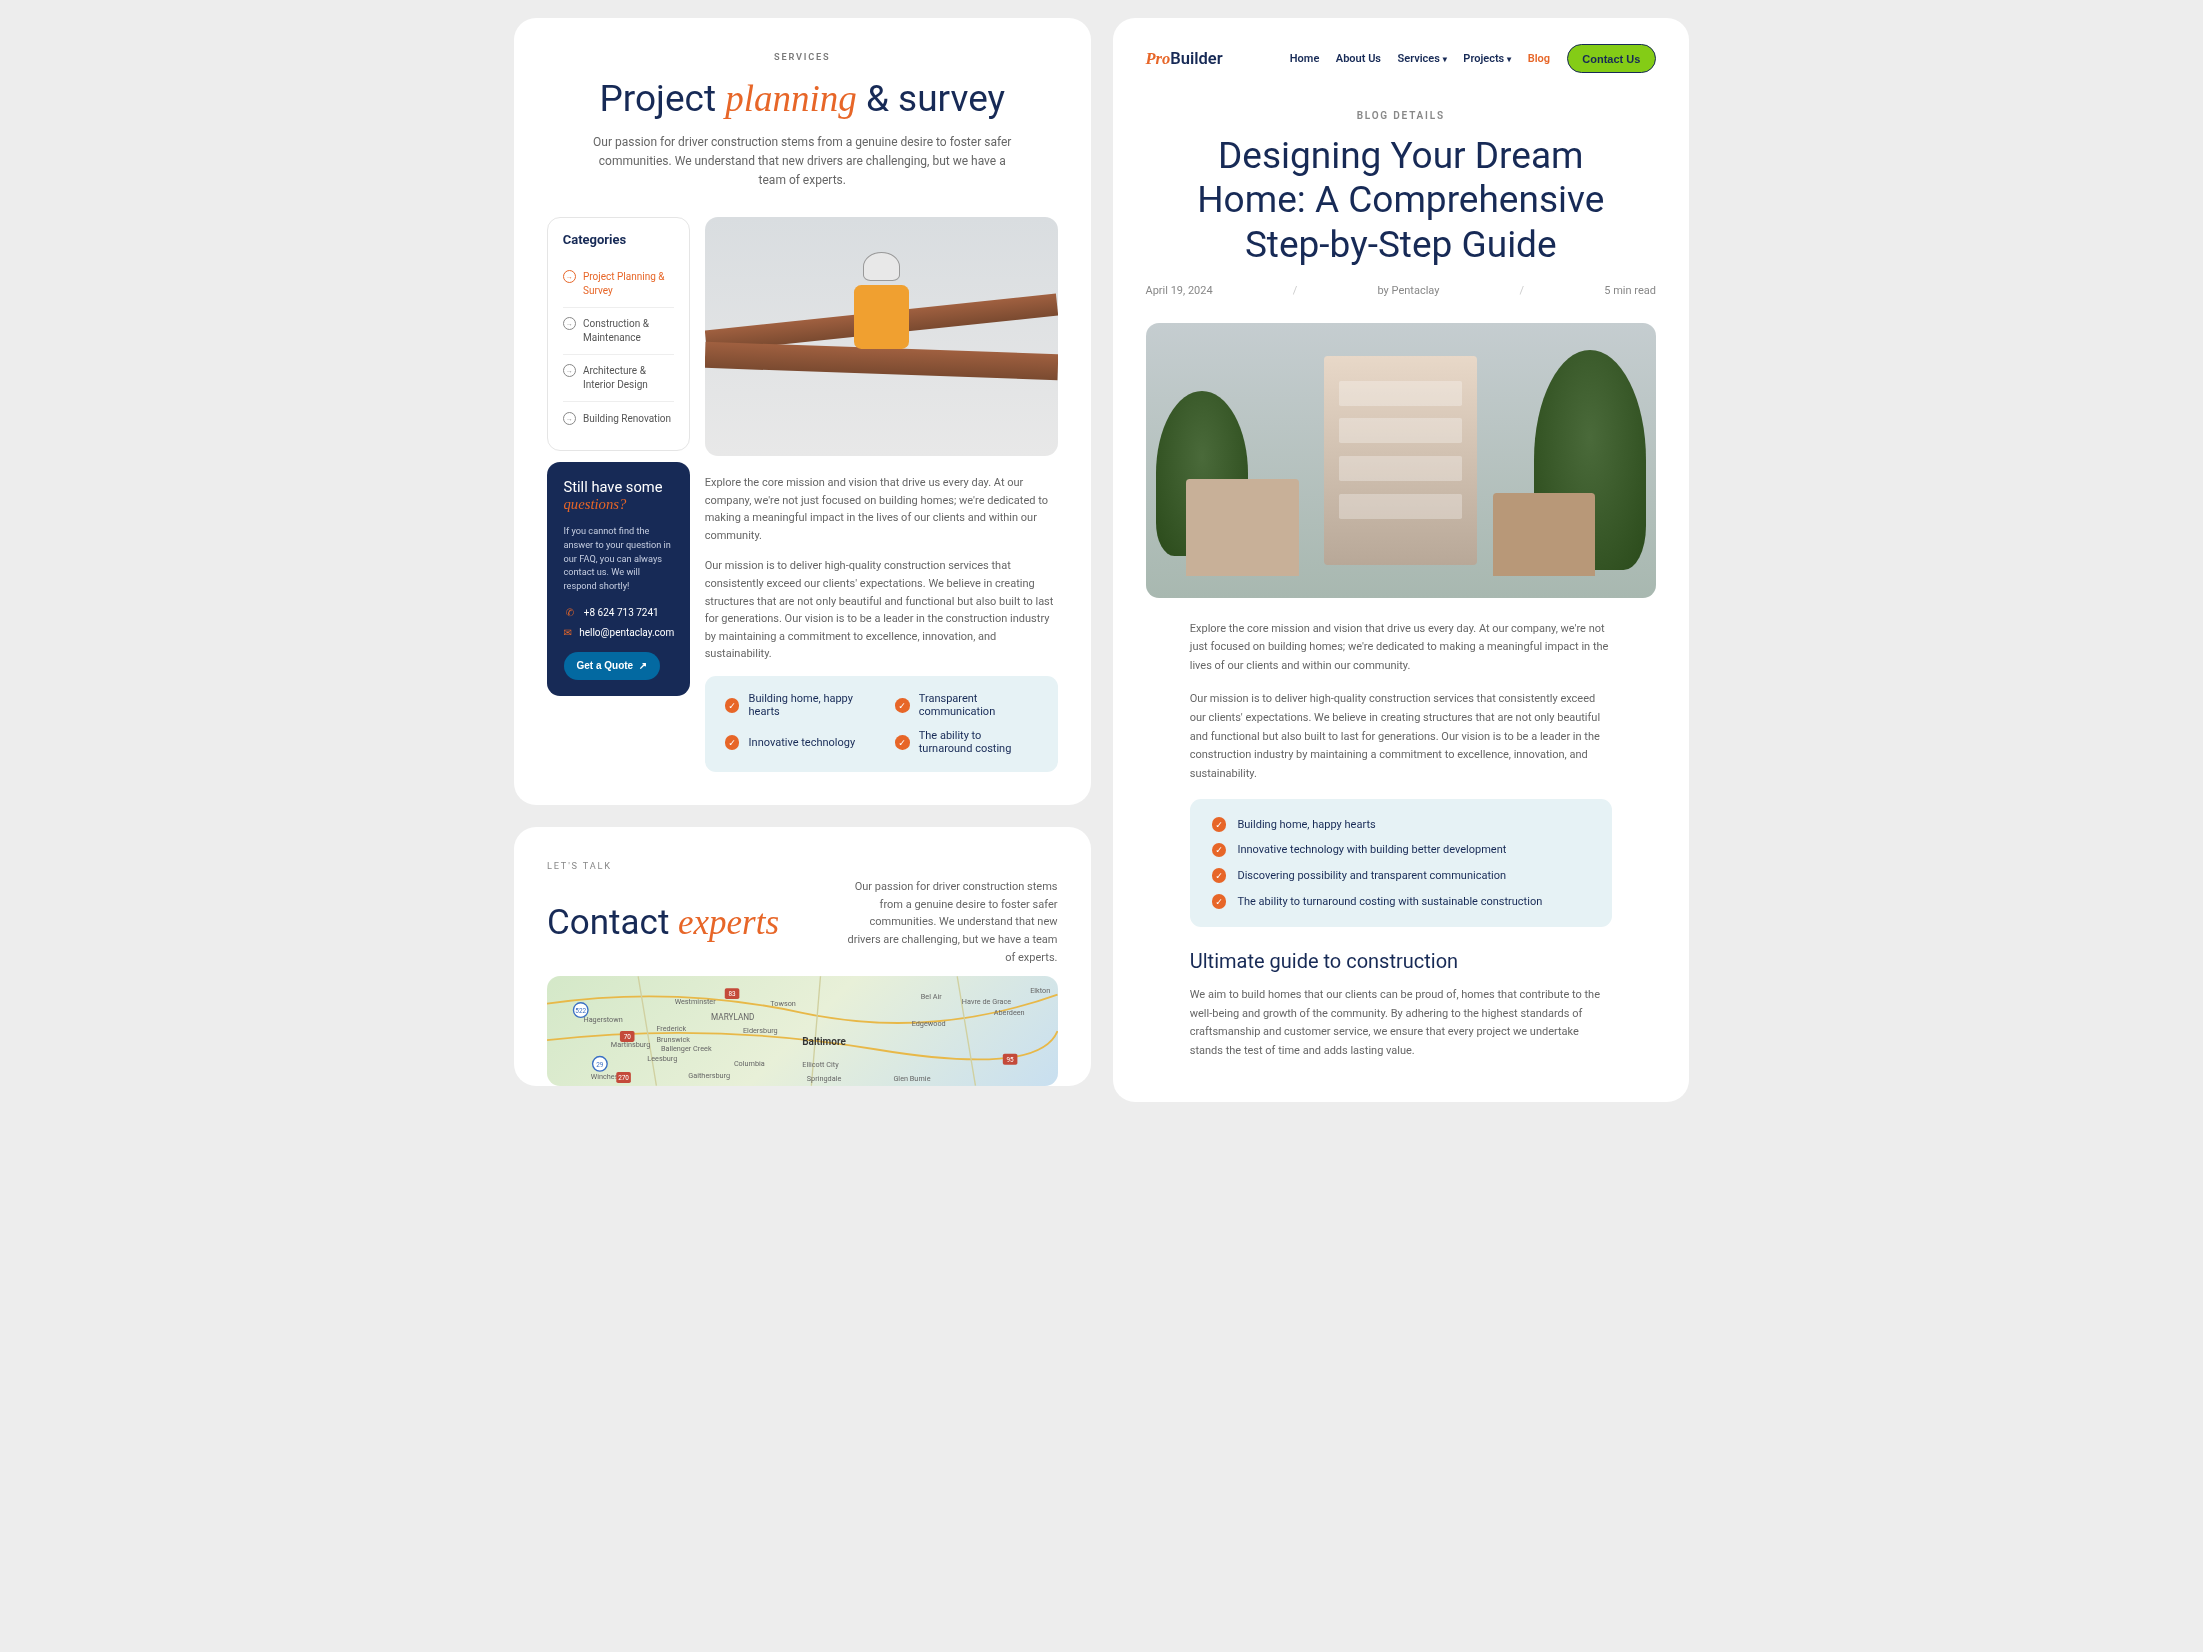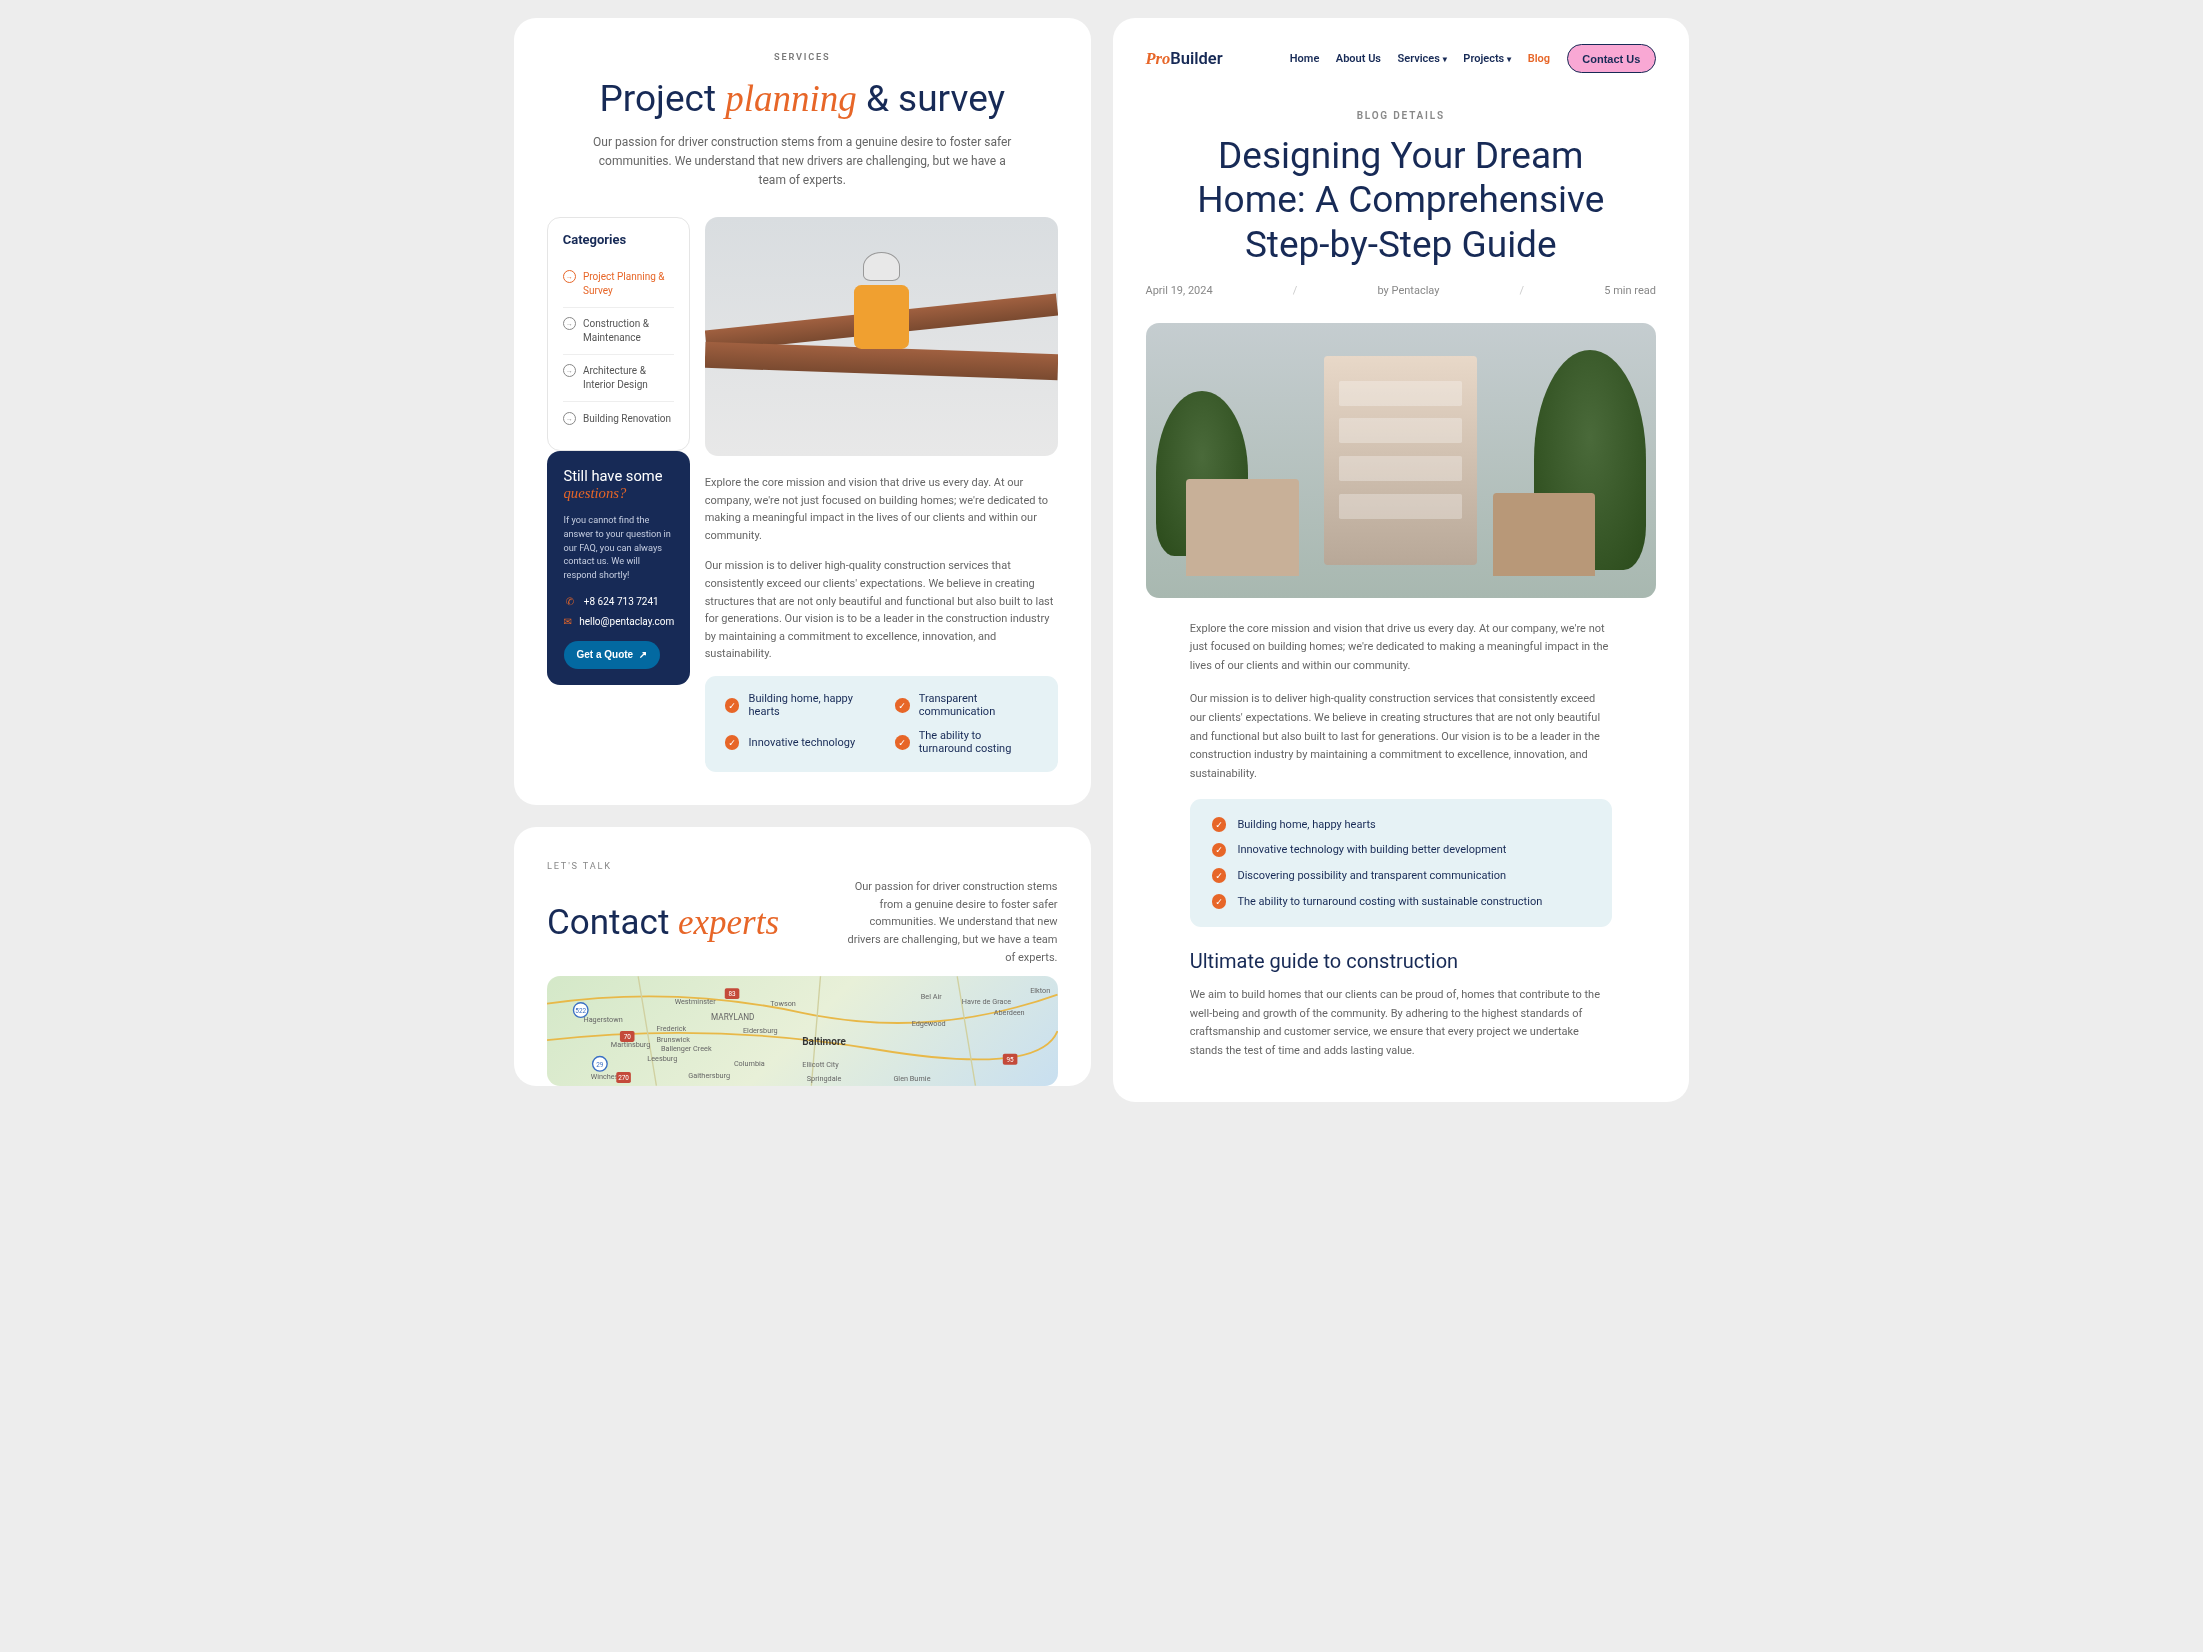--- a/index.html
+++ b/index.html
@@ -7,21 +7,21 @@
 .container{display:flex;gap:22px;max-width:1175px;margin:0 auto}
 .col{flex:1;display:flex;flex-direction:column;gap:22px}
 .card{background:#fff;border-radius:22px;padding:33px}
 
 
 .eyebrow{font-size:9.2px;letter-spacing:1.8px;color:#7a7a7a;text-align:center;margin-bottom:14.7px;font-weight:600}
 .hero-title{font-size:37px;text-align:center;color:#172a56;font-weight:400;margin-bottom:13px}
 .italic-ac{font-style:italic;color:#e76628;font-family:Georgia,serif}
 .hero-desc{text-align:center;color:#666;font-size:12px;line-height:1.6;max-width:422px;margin:0 auto 26px}
 .svc-row{display:flex;gap:14.7px}
-.sidebar{width:143px;flex-shrink:0;display:flex;flex-direction:column;}
+.sidebar{width:143px;flex-shrink:0;display:flex;flex-direction:column;gap:11px}
 .cat-box{border:0.9px solid #e5e5e5;border-radius:13px;padding:14.7px}
 .cat-title{font-size:13px;font-weight:700;color:#172a56;margin-bottom:13px}
 .cat-item{display:flex;gap:7.3px;padding:9.2px 0;border-bottom:0.9px solid #eee;cursor:pointer}
 .cat-item:last-child{border-bottom:none}
 .cat-icon{width:13px;height:13px;border:1.4px solid #888;border-radius:50%;flex-shrink:0;display:flex;align-items:center;justify-content:center;font-size:7.3px;color:#888}
 .cat-item.active .cat-icon{border-color:#e76628;color:#e76628}
 .cat-text{font-size:10px;color:#555;line-height:1.4}
 .cat-item.active .cat-text{color:#e76628}
 .q-box{background:#172a56;border-radius:13px;padding:16.5px;color:#fff;position:relative;overflow:hidden}
 .q-title1{font-size:14.7px;font-weight:400}
@@ -45,21 +45,21 @@
 .contact-desc{font-size:11px;color:#666;line-height:1.6;text-align:right;max-width:220px}
 .map{width:100%;height:110px;border-radius:13px;background:linear-gradient(135deg,#d4e8c8 0%,#e8f0d8 50%,#c8dff0 100%);position:relative;overflow:hidden}
 
 
 .nav{display:flex;justify-content:space-between;align-items:center;margin-bottom:37px}
 .logo{font-size:16.5px;font-weight:600;color:#172a56}
 .logo-pre{font-style:italic;color:#e76628;font-family:Georgia,serif}
 .nav-links{display:flex;align-items:center;gap:16.5px}
 .nav-link{font-size:11px;font-weight:600;color:#172a56;cursor:pointer;display:flex;align-items:center;gap:2.8px}
 .nav-link.active{color:#e76628}
-.nav-btn{border:1.4px solid #172a56;background:#f9a8d4;border-radius:16.5px;padding:7.3px 14.7px;font-size:11px;font-weight:600;color:#172a56;cursor:pointer}
+.nav-btn{border:1.4px solid #172a56;background:#84cc16;border-radius:16.5px;padding:7.3px 14.7px;font-size:11px;font-weight:600;color:#172a56;cursor:pointer}
 .chev{font-size:8.3px}
 .bd{font-size:10px;letter-spacing:1.8px;color:#888;text-align:center;font-weight:600;margin-bottom:13px}
 .blog-h{font-size:37px;text-align:center;color:#172a56;font-weight:400;line-height:1.2;max-width:422px;margin:0 auto 16.5px}
 .meta{display:flex;justify-content:space-between;gap:14.7px;font-size:11px;color:#888;margin-bottom:26px}
 .meta-sep{color:#ccc}
 .blog-img{width:100%;height:275px;border-radius:13px;background:linear-gradient(180deg,#c5cdd0 0%,#a8b8b0 100%);margin-bottom:22px;position:relative;overflow:hidden}
 .blog-body{max-width:422px;margin:0 auto}
 .blog-p{font-size:11px;color:#666;line-height:1.7;margin-bottom:14.7px}
 .blog-feat{background:#e6f2f5;border-radius:11px;padding:18.4px 22px;margin-bottom:22px}
 .bf-item{display:flex;align-items:center;gap:11px;margin-bottom:11px}

